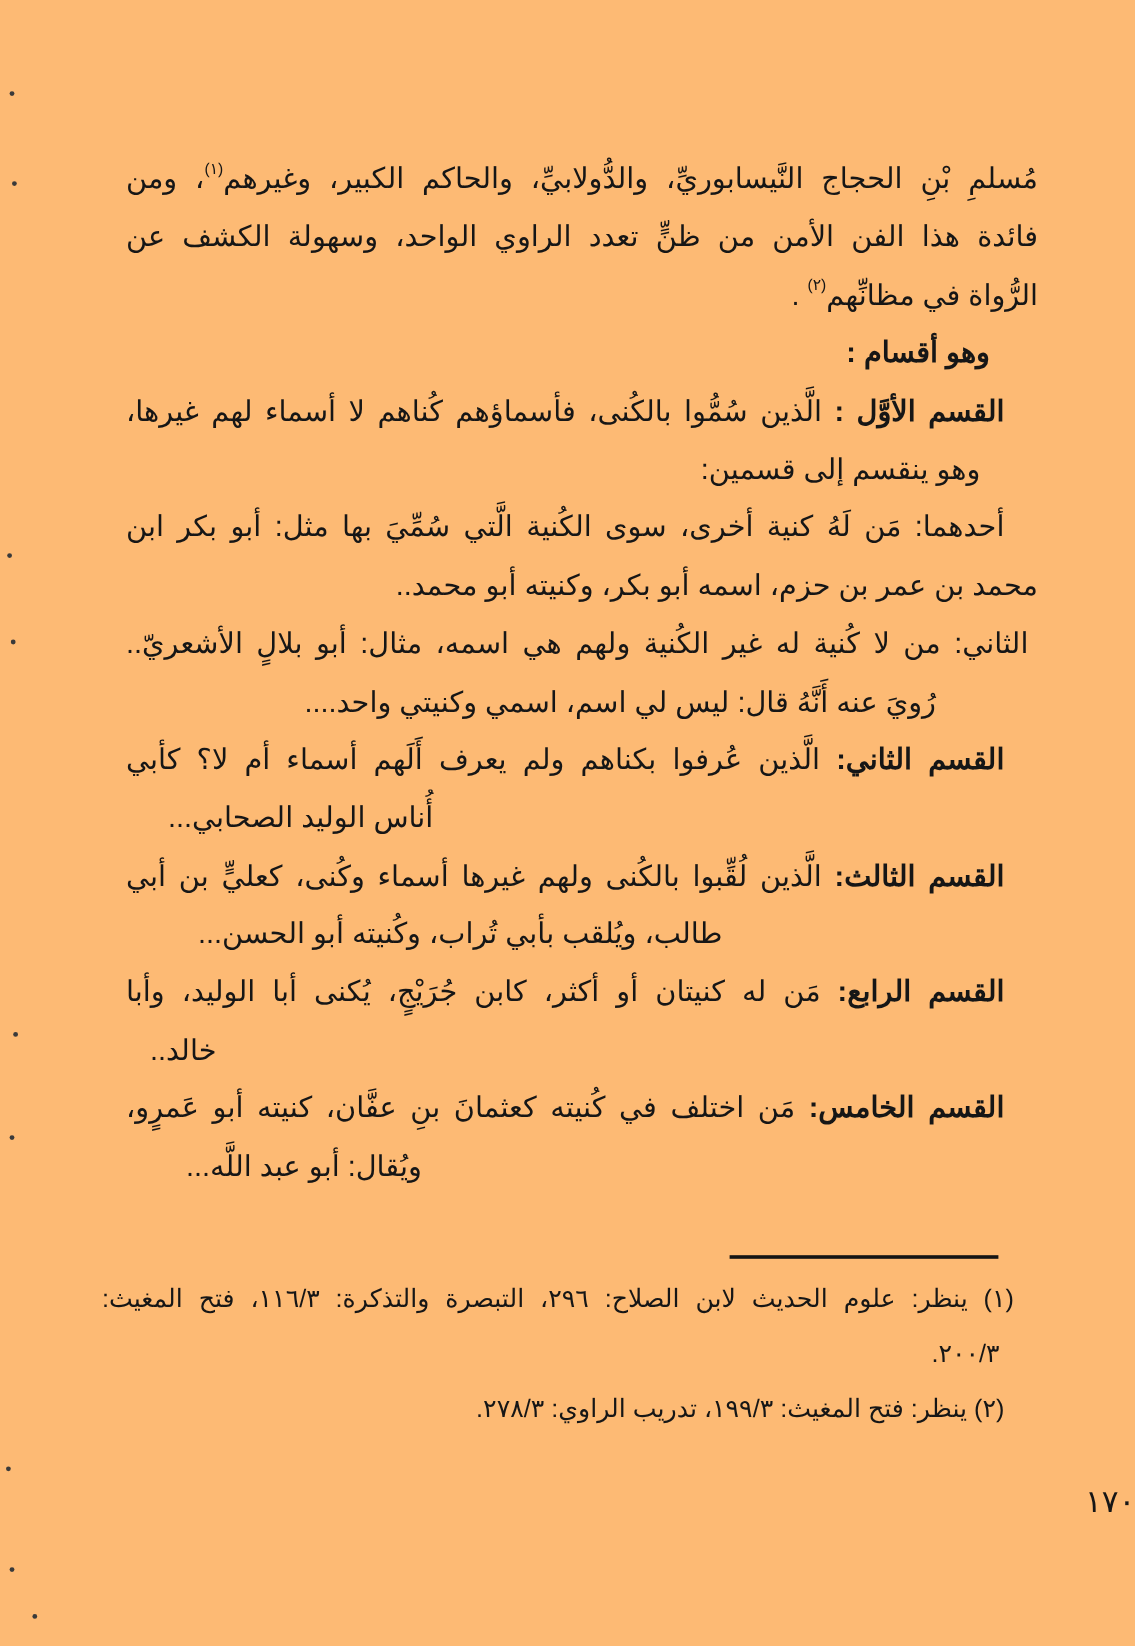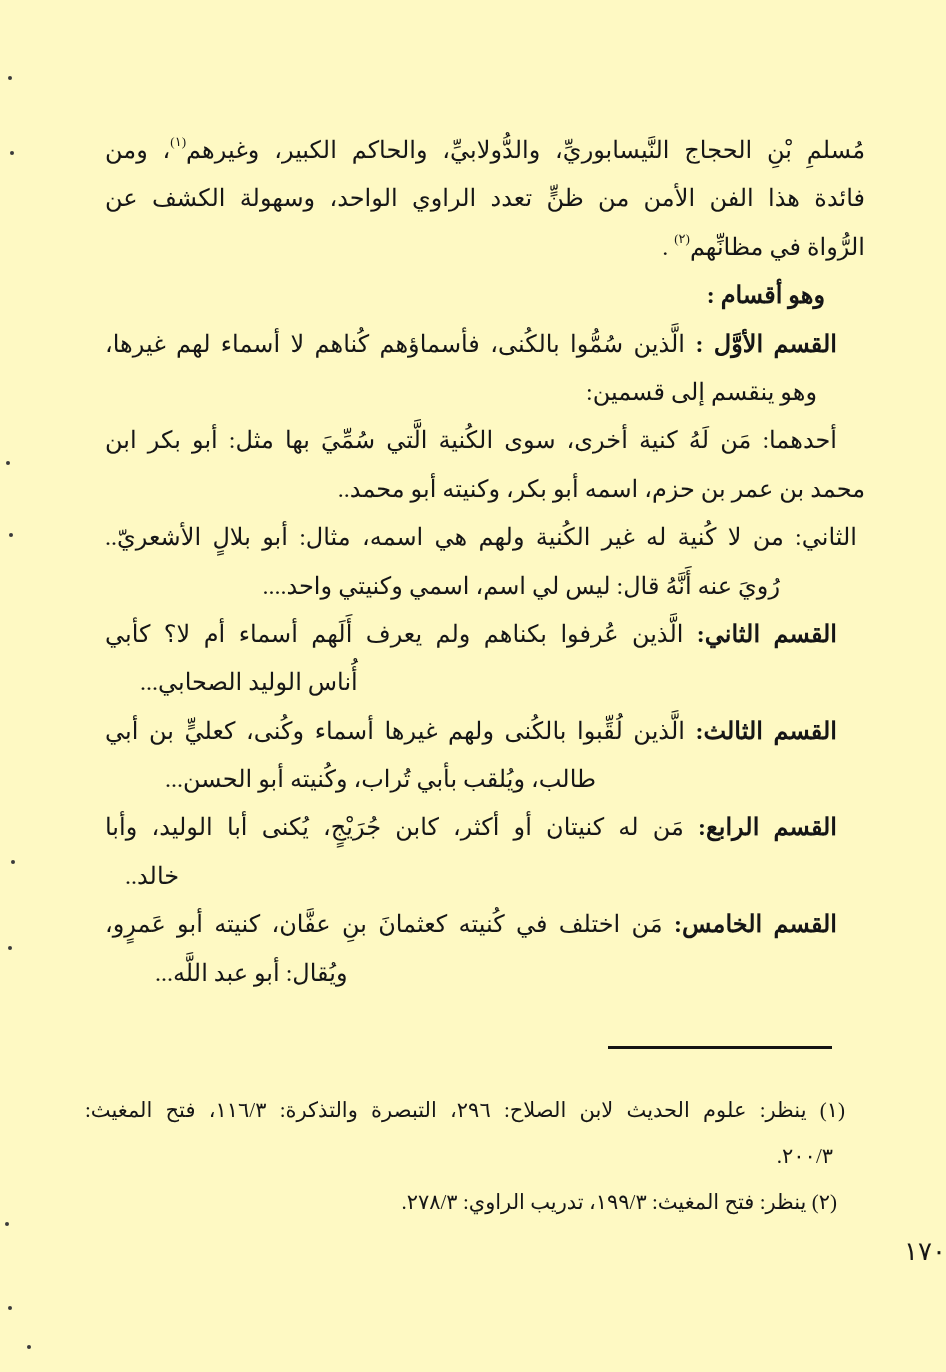--- a/index.html
+++ b/index.html
@@ -1,21 +1,21 @@
 <!DOCTYPE html>
 <html lang="ar"><head>
 <meta charset="utf-8">
 <style>
   html,body{margin:0;padding:0;background:#e8e8e8;}
   .page{
     position:relative;
     width:946px;height:1372px;
     margin:0 auto;
-    background:#fef9c3;
-    font-family:Liberation Serif, serif;
+    background:#fdba74;
+    font-family:Liberation Sans, sans-serif;
     color:#161616;
     overflow:hidden;
   }
   .body-text{
     position:absolute;
     top:126px;left:105px;right:81px;
     direction:rtl;
   }
   .bl{
     height:48.4px;line-height:48.4px;
@@ -39,21 +39,21 @@
   .b{font-weight:700;}
   .bl sup{font-size:13px;line-height:0;vertical-align:12px;letter-spacing:0;}
   .fn-rule{
     position:absolute;
     left:608px;top:1046px;
     width:224px;height:3px;
     background:#141414;
   }
   .fn-block{
     position:absolute;
-    top:1087px;left:85px;width:760px;
+    top:1060px;left:85px;width:760px;
     direction:rtl;
   }
   .fl{
     height:46px;line-height:46px;
     font-size:21px;
     white-space:nowrap;overflow:hidden;
   }
   .fl-indent{padding-right:12px;}
   .fl-start{padding-right:8px;}
   .pageno{

